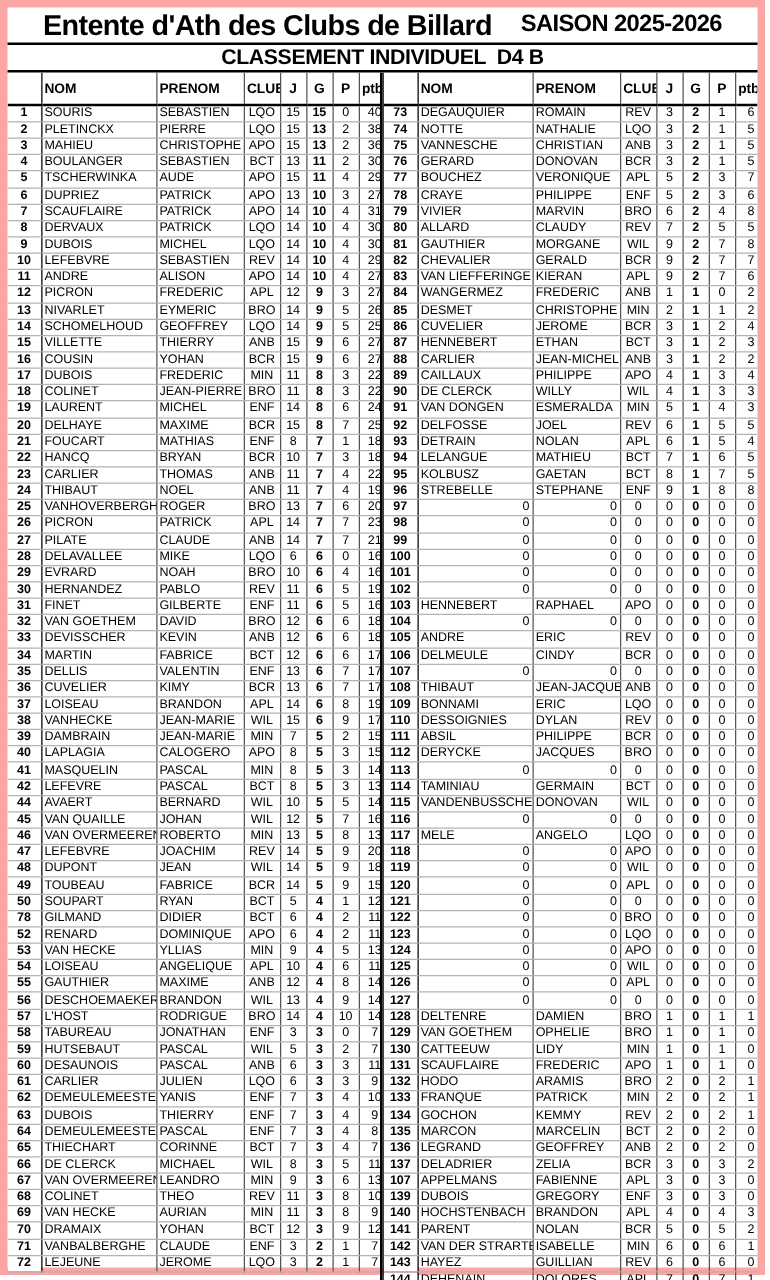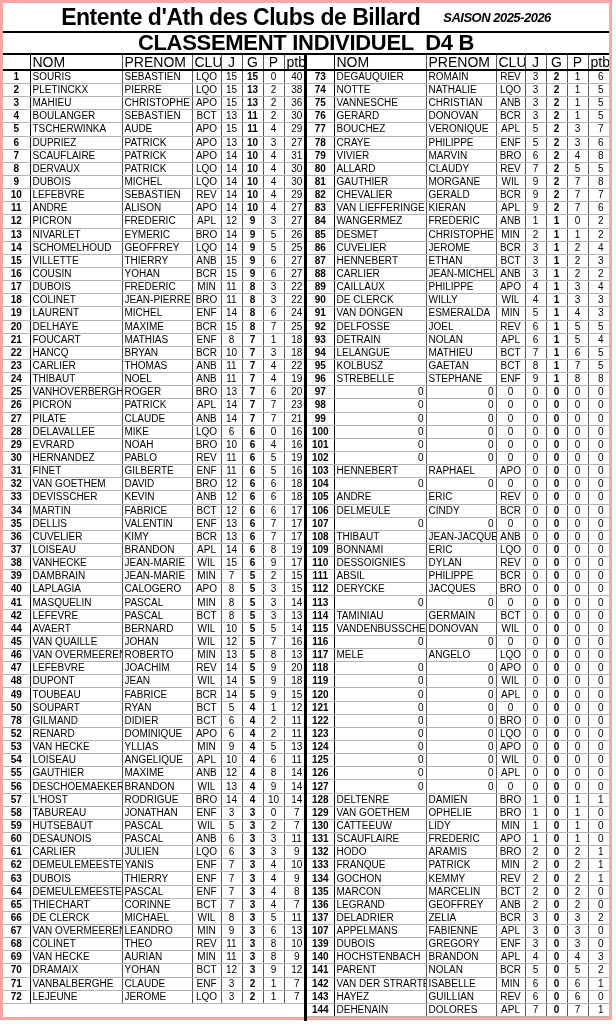--- a/index.html
+++ b/index.html
@@ -1,33 +1,33 @@
 <!DOCTYPE html>
 <html><head>
 <meta charset="utf-8">
 <style>
   html,body{margin:0;padding:0;width:616px;height:1024px;overflow:hidden;background:#fff;
     font-family:"Liberation Sans","DejaVu Sans",sans-serif;color:#000;}
-  .page{width:612px;height:1020px;border:3px solid #fca5a5;box-sizing:border-box;background:#fff;}
+  .page{width:612px;height:1020px;border:6px solid #fca5a5;box-sizing:border-box;background:#fff;}
   .title-row{height:28px;border-bottom:2px solid #000;display:flex;align-items:center;justify-content:center;
     white-space:nowrap;overflow:hidden;}
   .title-main{font-size:23px;font-weight:bold;letter-spacing:-0.5px;}
-  .title-season{font-size:13px;font-weight:bold;margin-left:23px;letter-spacing:-0.5px;font-style:italic;}
+  .title-season{font-size:19px;font-weight:bold;margin-left:23px;letter-spacing:-0.5px;}
   .subtitle-row{height:20px;border-bottom:2px solid #000;display:flex;align-items:center;justify-content:center;}
-  .subtitle{font-size:22px;font-weight:bold;letter-spacing:-0.3px;white-space:pre;}
+  .subtitle{font-size:17px;font-weight:bold;letter-spacing:-0.3px;white-space:pre;}
   .tables{display:flex;height:966px;overflow:hidden;}
   .half{width:50%;box-sizing:border-box;overflow:hidden;}
   .half.left{border-right:2px solid #000;}
   .half.right{border-left:1px solid #000;}
   table{border-collapse:collapse;table-layout:fixed;width:100%;}
   col.c-rank{width:27px;} col.c-nom{width:92px;} col.c-pre{width:70px;} col.c-club{width:29px;}
   col.c-j{width:21px;} col.c-g{width:21px;} col.c-p{width:21px;} col.c-ptb{width:25px;}
   th,td{padding:0 2px;height:13.15px;line-height:12px;font-size:10px;white-space:nowrap;overflow:hidden;
     border-right:1px solid #555;border-bottom:1px solid #b3b3b3;box-sizing:border-box;}
-  th{font-size:14px;font-weight:normal;text-align:left;border-bottom:2px solid #000;height:15px;}
+  th{font-size:11px;font-weight:bold;text-align:left;border-bottom:2px solid #000;height:26px;}
   th.center{text-align:center;}
   td:last-child,th:last-child{border-right:none;}
   td.rank{font-weight:bold;text-align:center;border-right:1.5px solid #000;background:#fff;}
   th.rank-h{border-right:1.5px solid #000;}
   td.nom{text-align:left;}
   td.zero{text-align:right;}
   td.club{text-align:center;border-left:1px solid #555;}
   td.num{text-align:center;}
   td.g{font-weight:bold;}
 </style>

